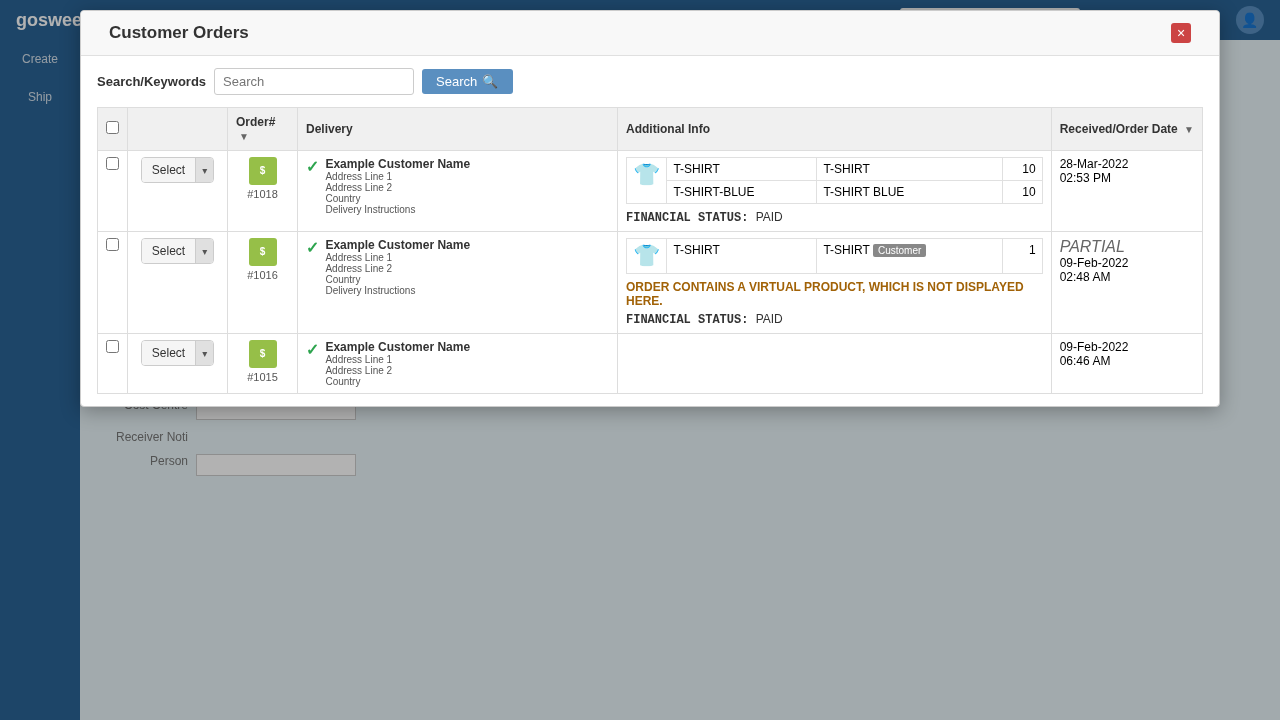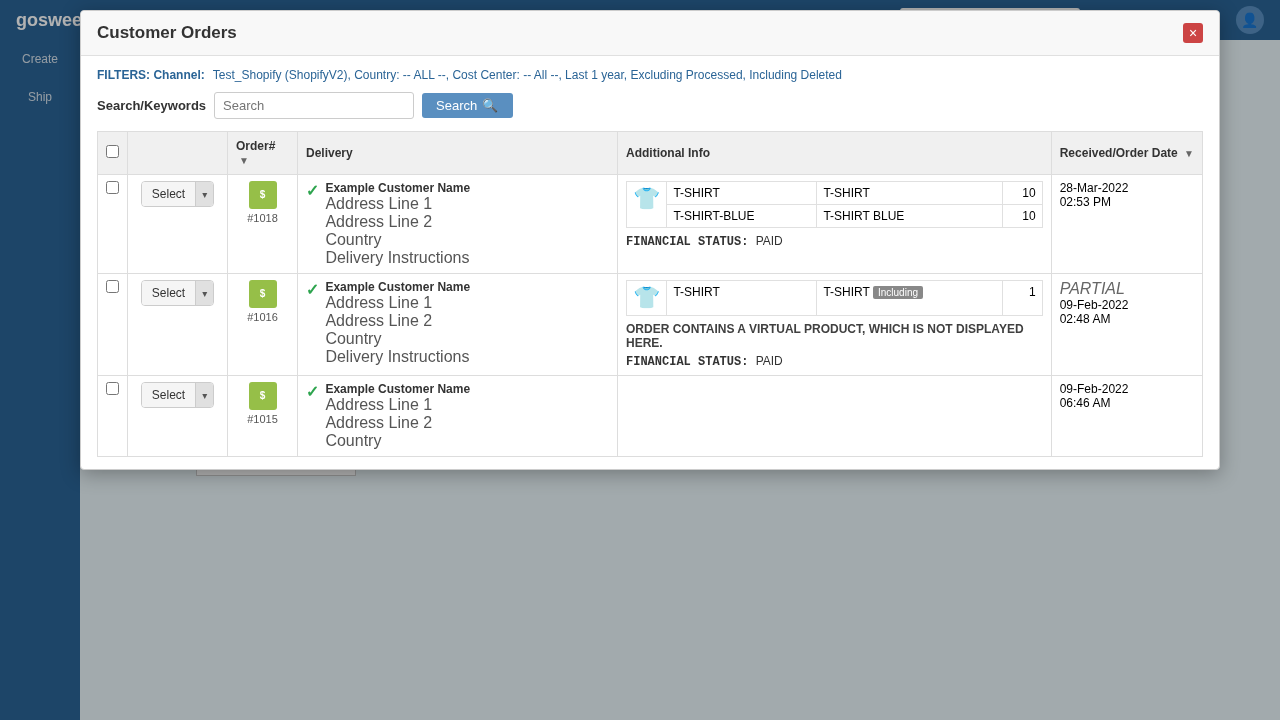--- a/index.html
+++ b/index.html
@@ -160,21 +160,21 @@
       border-radius: 4px;
       box-shadow: 0 4px 20px rgba(0,0,0,0.3);
       display: flex;
       flex-direction: column;
     }
 
     .modal-header {
       display: flex;
       align-items: center;
       justify-content: space-between;
-      padding: 12px 16px;
+      padding: 12px 28px;
       border-bottom: 1px solid #e0e0e0;
       background: #f8f8f8;
       border-radius: 4px 4px 0 0;
     }
 
     .modal-title {
       font-size: 17px;
       font-weight: bold;
       color: #333;
     }
@@ -363,21 +363,21 @@
     }
 
     
     .delivery-name {
       font-weight: bold;
       color: #333;
     }
 
     .delivery-line {
       color: #555;
-      font-size: 16px;
+      font-size: 10px;
     }
 
     
     .product-table {
       width: 100%;
       border-collapse: collapse;
       margin-bottom: 6px;
     }
 
     .product-table td {
@@ -397,21 +397,21 @@
     }
 
     .financial-label {
       font-weight: bold;
       font-family: Liberation Mono, monospace;
     }
 
     .virtual-product-note {
       font-weight: bold;
       font-size: 12px;
-      color: #404040;
+      color: #a16207;
       margin: 4px 0;
     }
 
     .fulfilled-badge {
       background: #888;
       color: white;
       font-size: 10px;
       padding: 1px 5px;
       border-radius: 2px;
       display: inline-block;
@@ -511,24 +511,20 @@
 
 <div class="modal-overlay"></div>
 
 <div class="modal">
   <div class="modal-header">
     <span class="modal-title">Customer Orders</span>
     <button class="modal-close">×</button>
   </div>
   <div class="modal-body">
 
-    <div class="filters-row">
-      <span class="filters-label">FILTERS: Channel:</span>
-      <span class="filter-value">Test_Shopify (ShopifyV2), Country: -- ALL --, Cost Center: -- All --, Last 1 year, Excluding Processed, Including Deleted</span>
-    </div>
 
     <div class="search-row">
       <span class="search-label">Search/Keywords</span>
       <input class="search-input" type="text" placeholder="Search" style="">
       <button class="search-button">
         <span>Search</span>
         <span>🔍</span>
       </button>
     </div>
 
@@ -632,21 +628,21 @@
               </div>
             </td>
             <td class="additional-cell">
               <table class="product-table">
                 <tbody>
                   <tr>
                     <td rowspan="1" style="width:40px;text-align:center;">
           <span style="font-size:22px;">👕</span>
         </td>
         <td style="width:150px;">T-SHIRT</td>
-        <td>T-SHIRT <span class="fulfilled-badge">Including</span></td>
+        <td>T-SHIRT <span class="fulfilled-badge">Customer</span></td>
         <td class="qty-cell" style="width:40px;">1</td>
       </tr>
                 </tbody>
               </table>
               <div class="virtual-product-note">ORDER CONTAINS A VIRTUAL PRODUCT, WHICH IS NOT DISPLAYED HERE.</div>
               <div class="financial-status">
       <span class="financial-label">FINANCIAL STATUS: </span>PAID
     </div>
             </td>
             <td class="date-cell">

